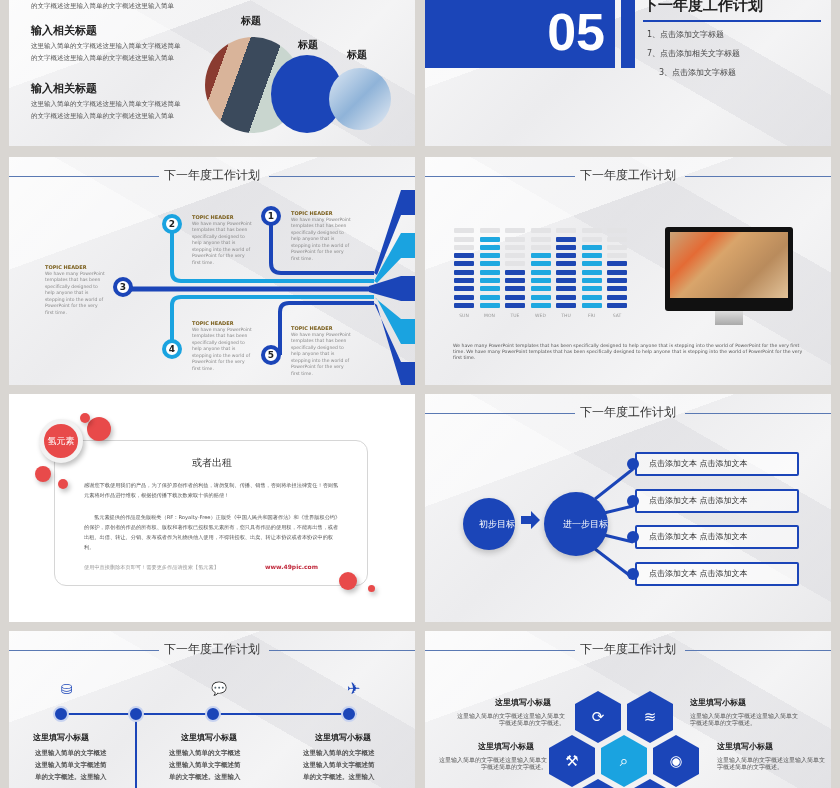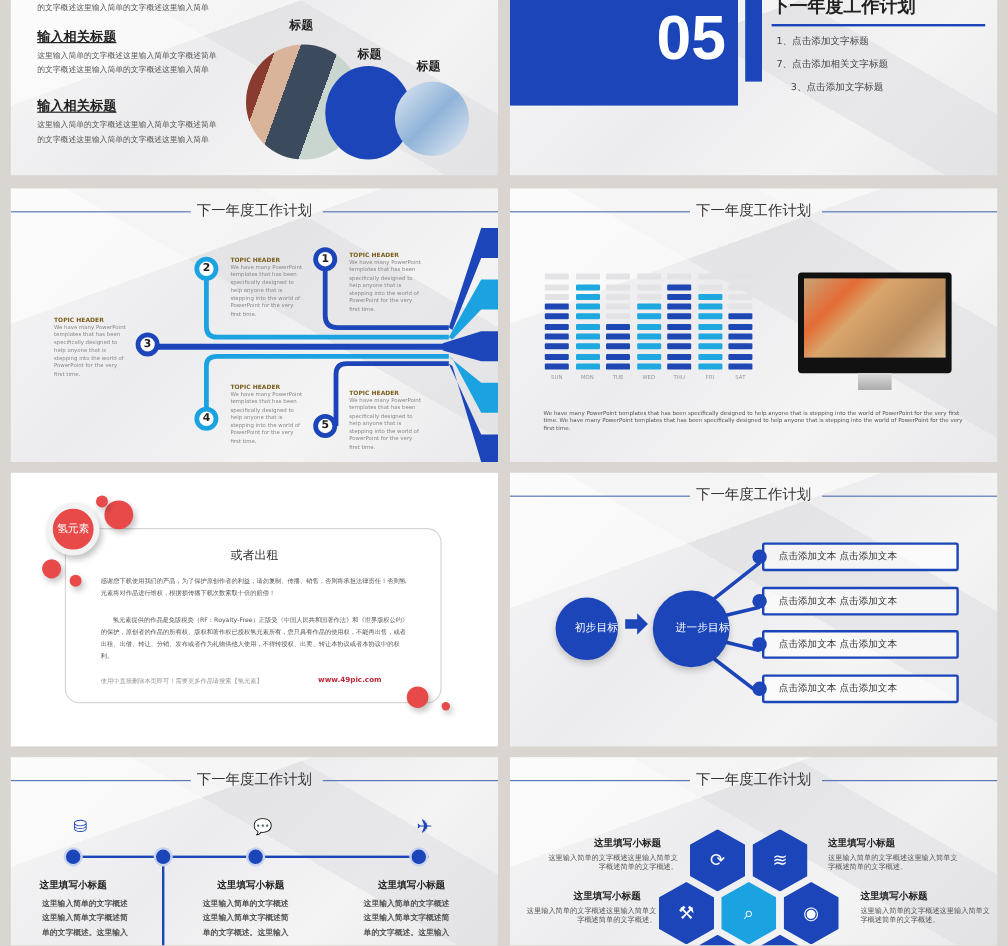--- a/index.html
+++ b/index.html
@@ -8,28 +8,28 @@
   .slide::before { content: ""; position: absolute; inset: 0; background:
       linear-gradient(160deg, rgba(255,255,255,0.6) 0 30%, transparent 30% 100%),
       linear-gradient(30deg, transparent 0 55%, rgba(220,220,224,0.5) 55% 75%, transparent 75%); pointer-events: none; }
   .slide > * { position: absolute; }
   .s-title-wrap { left: 0; right: 0; top: 10px; height: 18px; }
   .s-title-line { position: absolute; top: 9px; height: 1px; background: #5a79b3; }
   .s-title { position: absolute; left: 50%; transform: translateX(-50%); top: 0; font-size: 12px; color: #333; background: transparent; padding: 0 6px; white-space: nowrap; }
 
   
   #s1 { left: 9px; top: 0; width: 406px; height: 146px; }
-  .s1-h { font-size: 11px; font-weight: bold; color: #222; text-decoration: underline; }
+  .s1-h { font-size: 11px; font-weight: bold; color: #222; }
   .s1-p { font-size: 6.5px; color: #555; line-height: 12px; width: 160px; }
   .circle-photo { border-radius: 50%; overflow: hidden; }
   .s1-lbl { font-size: 10px; font-weight: bold; color: #222; }
 
   
   #s2 { left: 425px; top: 0; width: 406px; height: 146px; }
-  .big-num-box { left: 0; top: 0; width: 190px; height: 88px; background: #1b45b8; }
+  .big-num-box { left: 0; top: 0; width: 190px; height: 68px; background: #1b45b8; }
   .big-num { position: absolute; right: 10px; top: 2px; font-size: 52px; font-weight: bold; color: #fff; font-family: "Liberation Sans", sans-serif; }
   .num-bar { left: 196px; top: 0; width: 14px; height: 68px; background: #1b45b8; }
   .s2-title { left: 218px; top: -4px; font-size: 15px; font-weight: bold; color: #222; }
   .s2-rule { left: 218px; top: 20px; width: 178px; height: 2px; background: #1b45b8; }
   .s2-li { left: 222px; font-size: 8px; color: #444; }
 
   
   #s3 { left: 9px; top: 157px; width: 406px; height: 228px; }
   .topic { font-size: 4.5px; color: #888; line-height: 6.5px; width: 62px; }
   .topic b { display: block; color: #7a5e1b; font-size: 5px; }

